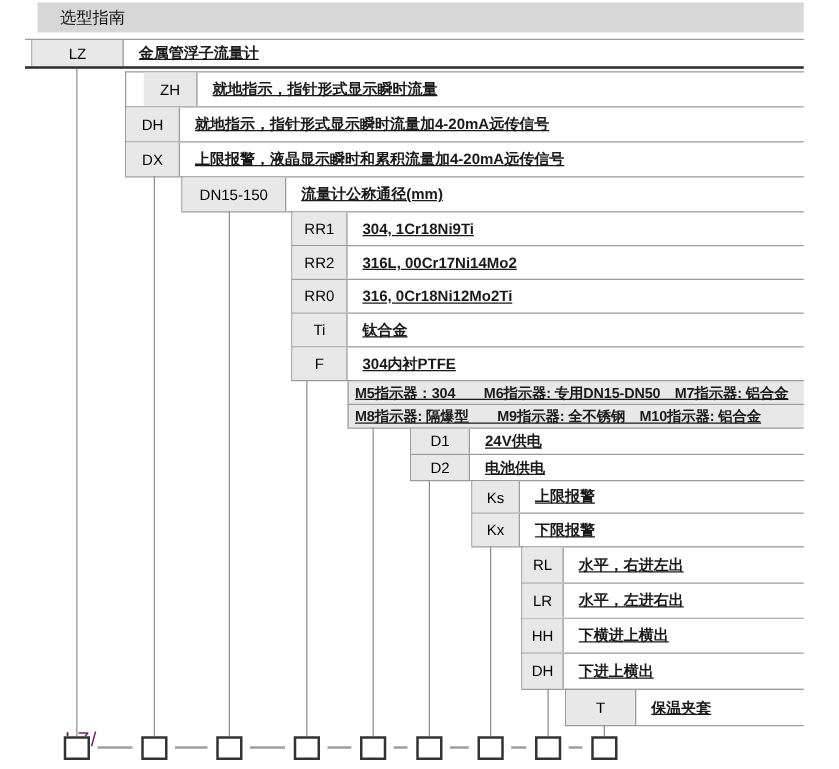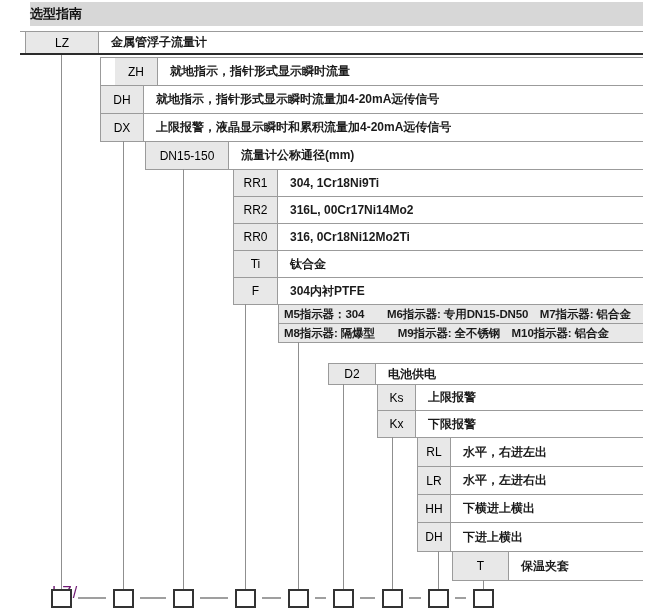--- a/index.html
+++ b/index.html
@@ -3,38 +3,38 @@
 <meta charset="utf-8">
 <style>
   html,body{margin:0;padding:0;background:#ffffff;}
   #canvas{
     position:relative;width:671px;height:615px;overflow:hidden;background:#fff;
     font-family:"Liberation Sans","DejaVu Sans",sans-serif;color:#1a1a1a;
   }
   .hdr{
     position:absolute;left:30px;top:2px;width:613px;height:24px;
     background:var(--header_fill,#d7d7d7);
-    display:flex;align-items:center;box-sizing:border-box;
-    font-size:13px;font-weight:bold;color:#111;
+    display:flex;align-items:center;padding-left:18px;box-sizing:border-box;
+    font-size:13px;font-weight:normal;color:#111;
   }
   .row{
     position:absolute;box-sizing:border-box;display:flex;align-items:stretch;background:#fff;
     border-top:1px solid var(--border,#9b9b9b);
     border-left:1px solid var(--border,#9b9b9b);
   }
   .row.gray{background:var(--cell_fill,#e8e8e8);}
   .cell{
     flex:0 0 auto;display:flex;align-items:center;justify-content:center;
     background:var(--cell_fill,#e8e8e8);
     border-right:1px solid var(--border,#9b9b9b);
     font-size:12px;color:#000000;box-sizing:border-box;white-space:nowrap;
   }
   .desc{
     flex:1 1 auto;display:flex;align-items:center;padding-left:12px;
-    font-size:12px;font-weight:600;white-space:nowrap;overflow:hidden;
+    font-size:12px;font-weight:600;white-space:nowrap;overflow:hidden;text-decoration:underline;
   }
   .desc.note-text{font-size:11.5px;padding-left:5px;letter-spacing:-0.1px;}
   .hline{position:absolute;height:1px;background:var(--border,#9b9b9b);}
   .dark{position:absolute;height:2px;background:var(--dark_line,#2b2b2b);}
   .vline{position:absolute;width:1px;background:#8f8f8f;}
   .box{
     position:absolute;width:21px;height:19px;box-sizing:border-box;
     border:2px solid #333;background:#fff;
   }
   .dash{position:absolute;height:2px;background:#9f9f9f;}
@@ -96,20 +96,24 @@
       <div class="desc">304内衬PTFE</div>
     </div>
     <div class="hline" style="left: 233px; top: 304px; width: 410px;"></div>
     <div class="row gray" style="left: 278px; top: 304px; width: 365px; height: 19px;">
       <div class="desc note-text">M5指示器：304　　M6指示器: 专用DN15-DN50　M7指示器: 铝合金</div>
     </div>
     <div class="row gray" style="left: 278px; top: 323px; width: 365px; height: 19px;">
       <div class="desc note-text">M8指示器: 隔爆型　　M9指示器: 全不锈钢　M10指示器: 铝合金</div>
     </div>
     <div class="hline" style="left: 278px; top: 342px; width: 365px;"></div>
+    <div class="row" style="left: 328px; top: 342px; width: 315px; height: 21px;">
+      <div class="cell" style="width: 47px;">D1</div>
+      <div class="desc">24V供电</div>
+    </div>
     <div class="row" style="left: 328px; top: 363px; width: 315px; height: 21px;">
       <div class="cell" style="width: 47px;">D2</div>
       <div class="desc">电池供电</div>
     </div>
     <div class="hline" style="left: 328px; top: 384px; width: 315px;"></div>
     <div class="row" style="left: 377px; top: 384px; width: 266px; height: 26px;">
       <div class="cell" style="width: 38px;">Ks</div>
       <div class="desc">上限报警</div>
     </div>
     <div class="row" style="left: 377px; top: 410px; width: 266px; height: 27px;">

